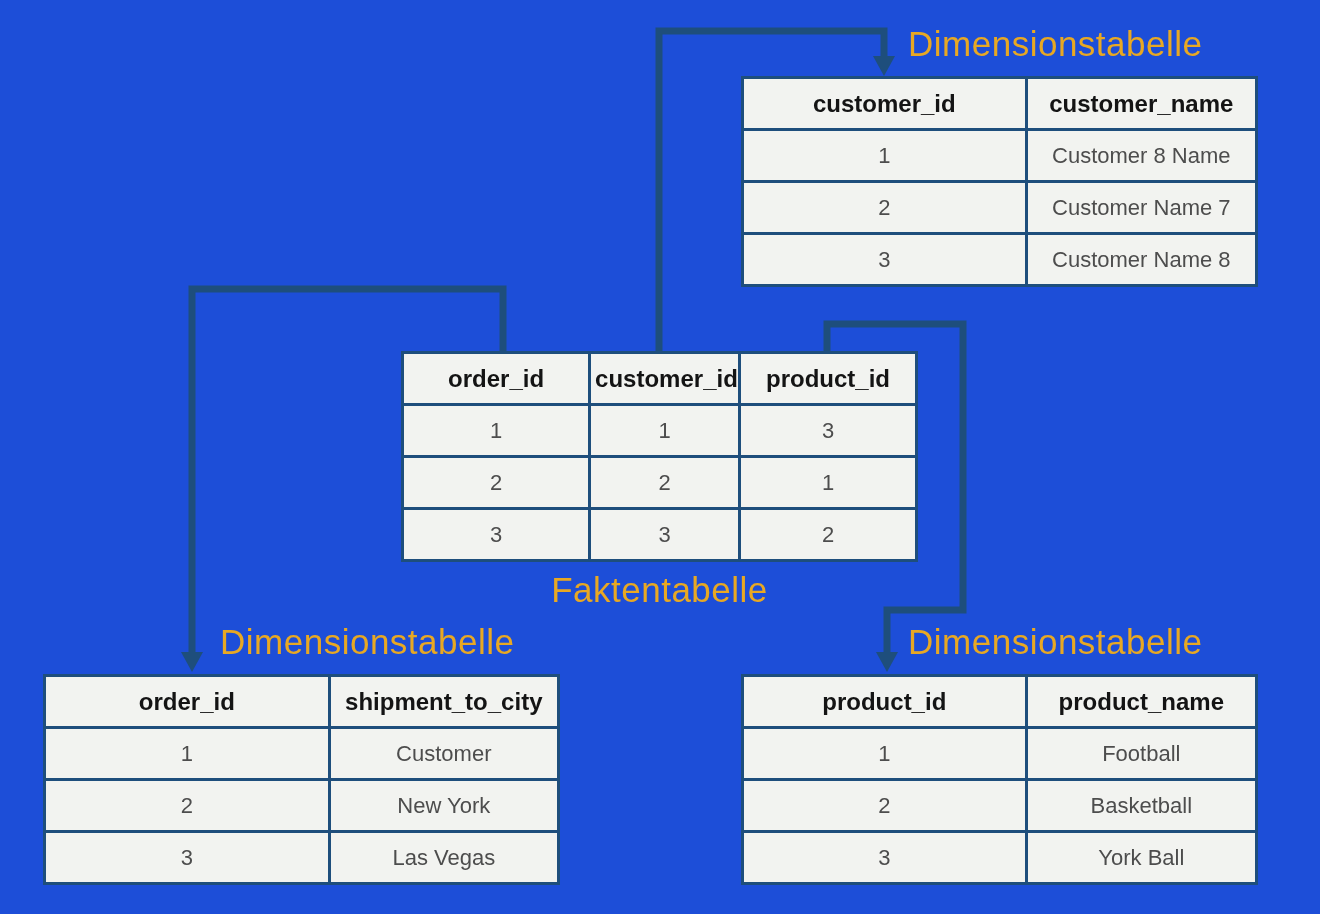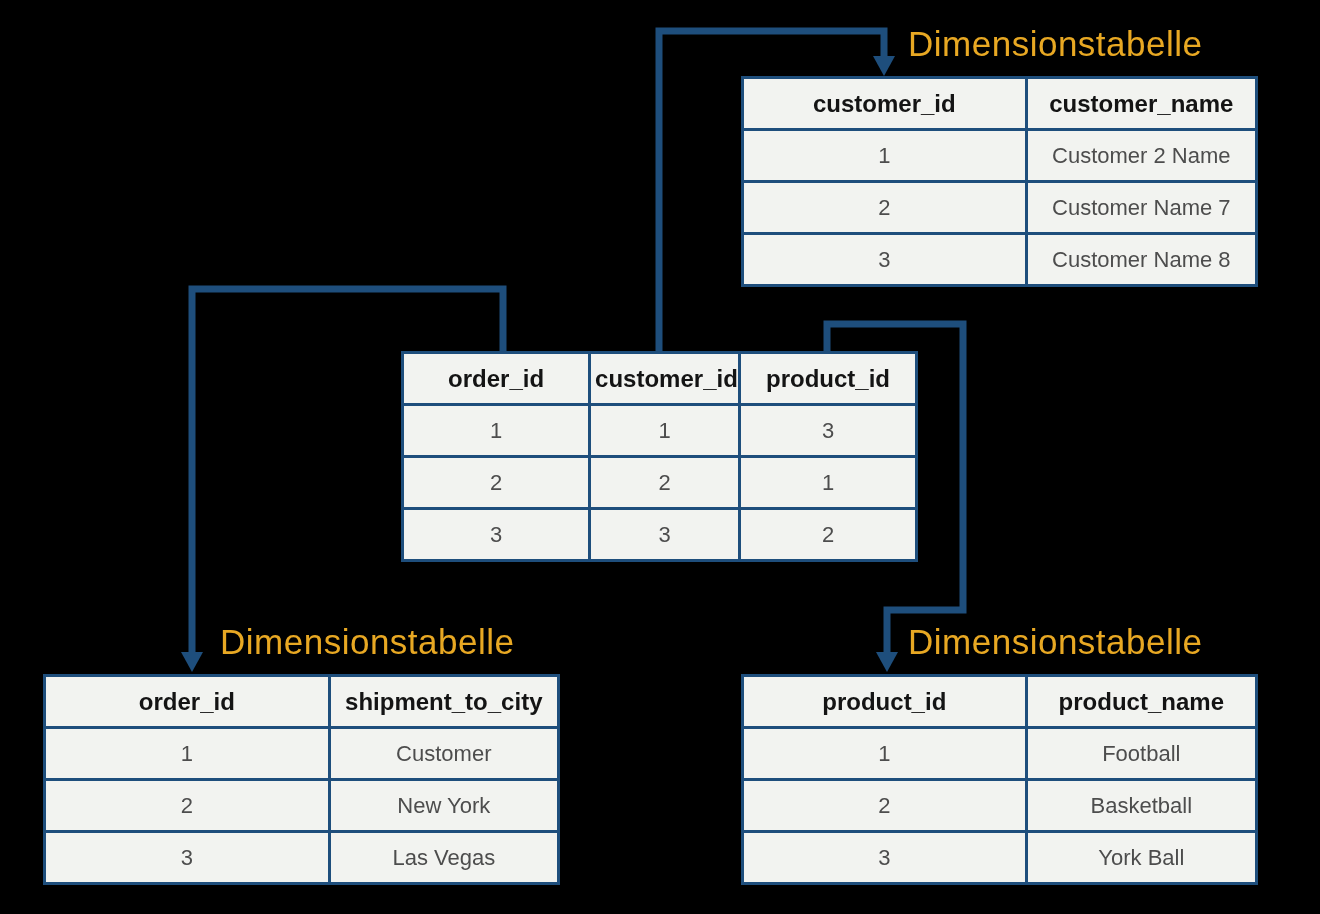--- a/index.html
+++ b/index.html
@@ -4,21 +4,21 @@
 <style>
   html, body {
     margin: 0;
     padding: 0;
     font-family: "Liberation Sans", "DejaVu Sans", sans-serif;
   }
   .canvas {
     position: relative;
     width: 1320px;
     height: 914px;
-    background: #000000;
+    background: #1d4ed8;
     overflow: hidden;
   }
   .arrows {
     position: absolute;
     left: 0;
     top: 0;
     width: 1320px;
     height: 914px;
   }
   .arrow-path {
@@ -86,32 +86,33 @@
     <polygon class="arrow-head" points="873,56 895,56 884,76"></polygon>
 
     <path class="arrow-path" d="M 503 352 V 289 H 192 V 654"></path>
     <polygon class="arrow-head" points="181,652 203,652 192,672"></polygon>
 
     <path class="arrow-path" d="M 827 352 V 324 H 963 V 610 H 887 V 654"></path>
     <polygon class="arrow-head" points="876,652 898,652 887,672"></polygon>
   </svg>
 
   <div class="gold-label" id="label-dim-top">Dimensionstabelle</div>
+  <div class="gold-label" id="label-fact">Faktentabelle</div>
   <div class="gold-label" id="label-dim-bottom-left">Dimensionstabelle</div>
   <div class="gold-label" id="label-dim-bottom-right">Dimensionstabelle</div>
 
   <table class="dtable" id="customer-table">
     <tbody>
         <tr>
       <th style="width:55.4%">customer_id</th>
       <th style="width:44.6%">customer_name</th>
     </tr>
     <tr>
       <td>1</td>
-      <td>Customer 2 Name</td>
+      <td>Customer 8 Name</td>
     </tr>
     <tr>
       <td>2</td>
       <td>Customer Name 7</td>
     </tr>
     <tr>
       <td>3</td>
       <td>Customer Name 8</td>
     </tr>
   </tbody>

